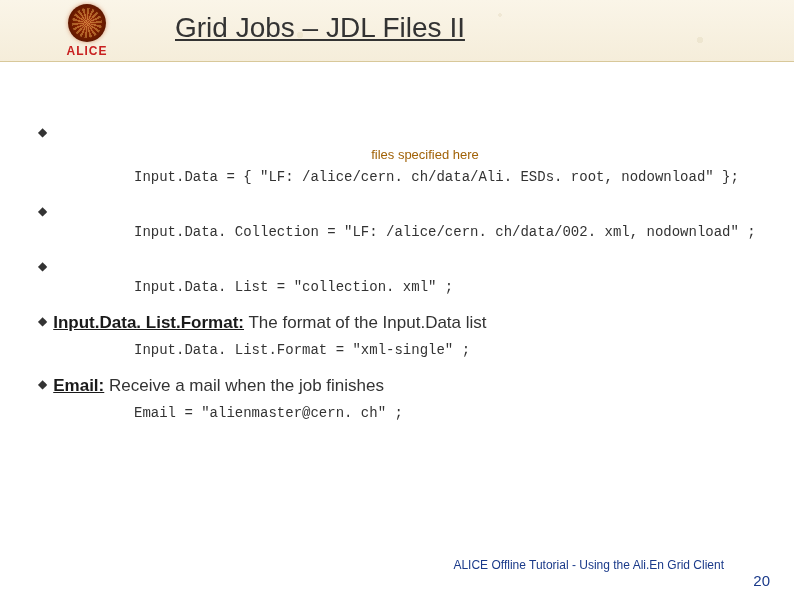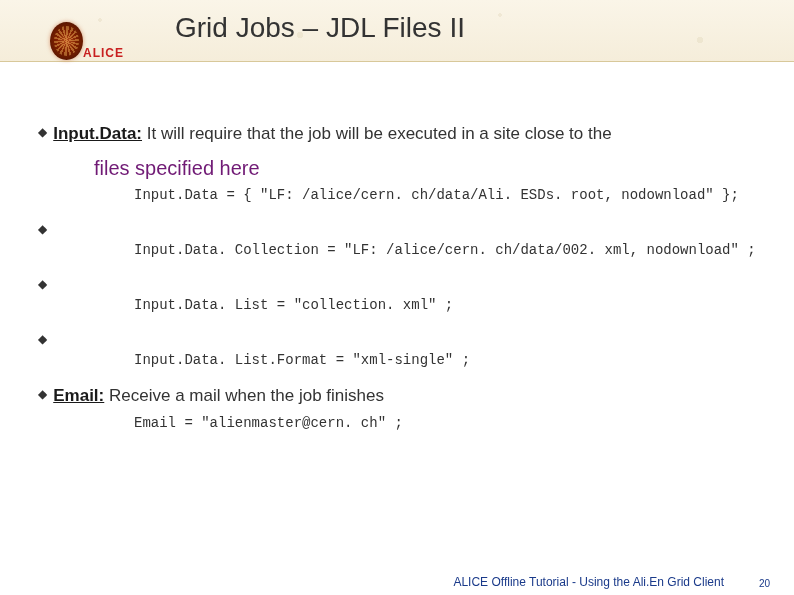--- a/index.html
+++ b/index.html
@@ -33,21 +33,22 @@
       radial-gradient(circle at 500px 15px, #c0b080 2px, transparent 2px),
       radial-gradient(circle at 700px 40px, #c0b080 3px, transparent 3px);
   }
   .logo {
     position: absolute;
     top: 4px;
     left: 50px;
     width: 74px;
     height: 56px;
     display: flex;
-    align-items: flex-end;
+    flex-direction: column;
+    align-items: center;
   }
   .logo-circle {
     width: 38px;
     height: 38px;
     border-radius: 50%;
     background: radial-gradient(circle, #b85020 0%, #802000 40%, #401000 100%);
     position: relative;
     box-shadow: 0 0 4px rgba(200,100,50,0.6);
   }
   .logo-circle::before {
@@ -65,20 +66,21 @@
     letter-spacing: 1px;
     margin-top: 2px;
   }
   .title {
     position: absolute;
     top: 12px;
     left: 175px;
     font-size: 28px;
     color: #333333;
     font-family: Arial, sans-serif;
+    text-decoration: underline;
   }
   .content {
     position: absolute;
     top: 120px;
     left: 38px;
     right: 38px;
   }
   .bullet-row {
     display: flex;
     align-items: flex-start;
@@ -96,86 +98,87 @@
     color: #333333;
     line-height: 1.6;
   }
   .bterm {
     font-weight: bold;
     text-decoration: underline;
     color: #1a1a1a;
   }
   .indent-para {
     margin-left: 56px;
-    font-size: 20px;
-    color: #701a75;
+    font-size: 13px;
+    color: #a16207;
     line-height: 1.5;
     margin-bottom: 4px;
+    text-align: center;
   }
   .code-line {
     margin-left: 96px;
     font-family: "Courier New", monospace;
     font-size: 14px;
     color: #333333;
     margin-top: 2px;
     margin-bottom: 14px;
     white-space: pre;
   }
   .footer-text {
     position: absolute;
-    bottom: 6px;
+    bottom: 23px;
     right: 70px;
     font-size: 12px;
     color: #1a3a8a;
     font-family: Verdana, sans-serif;
   }
   .page-num {
     position: absolute;
     bottom: 6px;
     right: 24px;
-    font-size: 10px;
+    font-size: 15px;
     color: #1a3a8a;
   }
 </style>
 </head>
 <body>
 
 <div class="header-bg"></div>
 <div class="map-pattern"></div>
 
 <div class="logo">
   <div class="logo-circle"></div>
   <div class="logo-text">ALICE</div>
 </div>
 
 <div class="title">Grid Jobs – JDL Files II</div>
 
 <div class="content">
 
   <div class="bullet-row">
     <span class="bullet">◆</span>
-    <span class="bullet-text">
-      <span class="bterm">Input.Data:</span><span> It will require that the job will be executed in a site close to the</span>
-    </span>
   </div>
   <div class="indent-para">files specified here</div>
   <div class="code-line">Input.Data = { "LF: /alice/cern. ch/data/Ali. ESDs. root, nodownload" };</div>
 
   <div class="bullet-row">
     <span class="bullet">◆</span>
   </div>
   <div class="code-line">Input.Data. Collection = "LF: /alice/cern. ch/data/002. xml, nodownload" ;</div>
 
   <div class="bullet-row">
     <span class="bullet">◆</span>
   </div>
   <div class="code-line">Input.Data. List = "collection. xml" ;</div>
 
   <div class="bullet-row">
     <span class="bullet">◆</span>
+    <span class="bullet-text">
+      <span class="bterm">Input.Data. List.Format:</span><span> The format of the Input.Data list</span>
+    </span>
   </div>
   <div class="code-line">Input.Data. List.Format = "xml-single" ;</div>
 
   <div class="bullet-row">
     <span class="bullet">◆</span>
     <span class="bullet-text">
       <span class="bterm">Email:</span><span> Receive a mail when the job finishes</span>
     </span>
   </div>
   <div class="code-line">Email = "alienmaster@cern. ch" ;</div>

